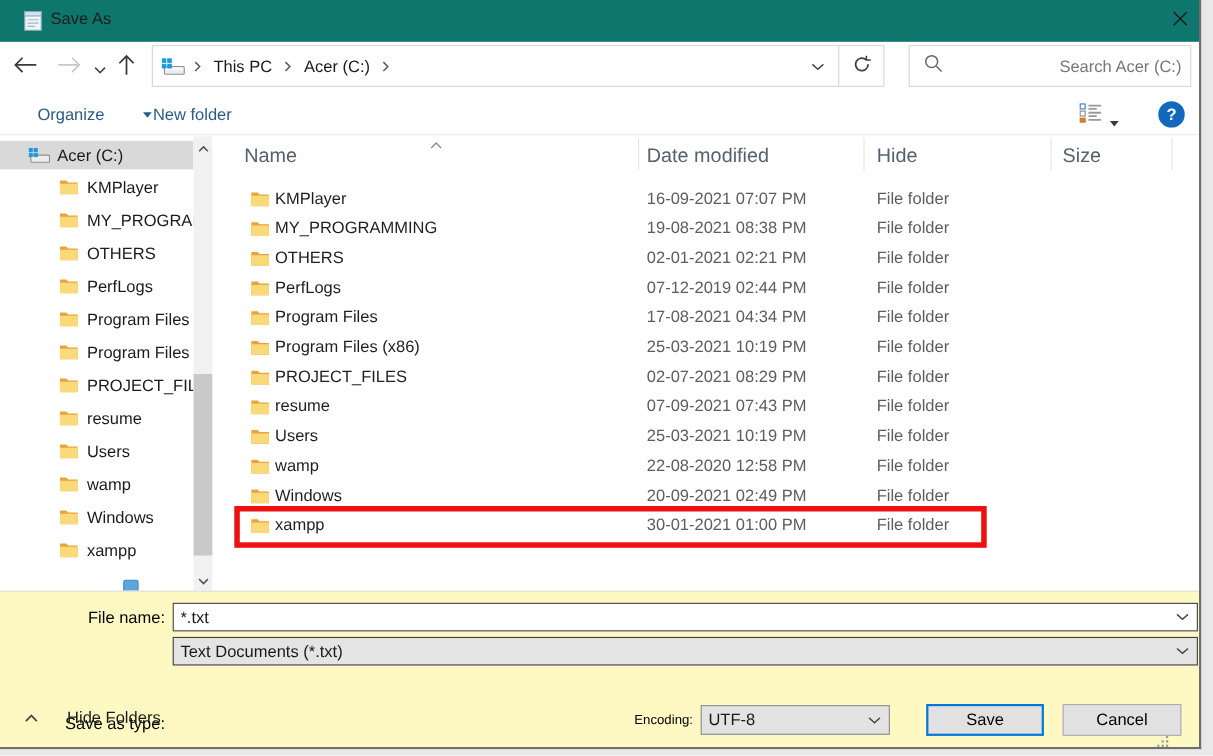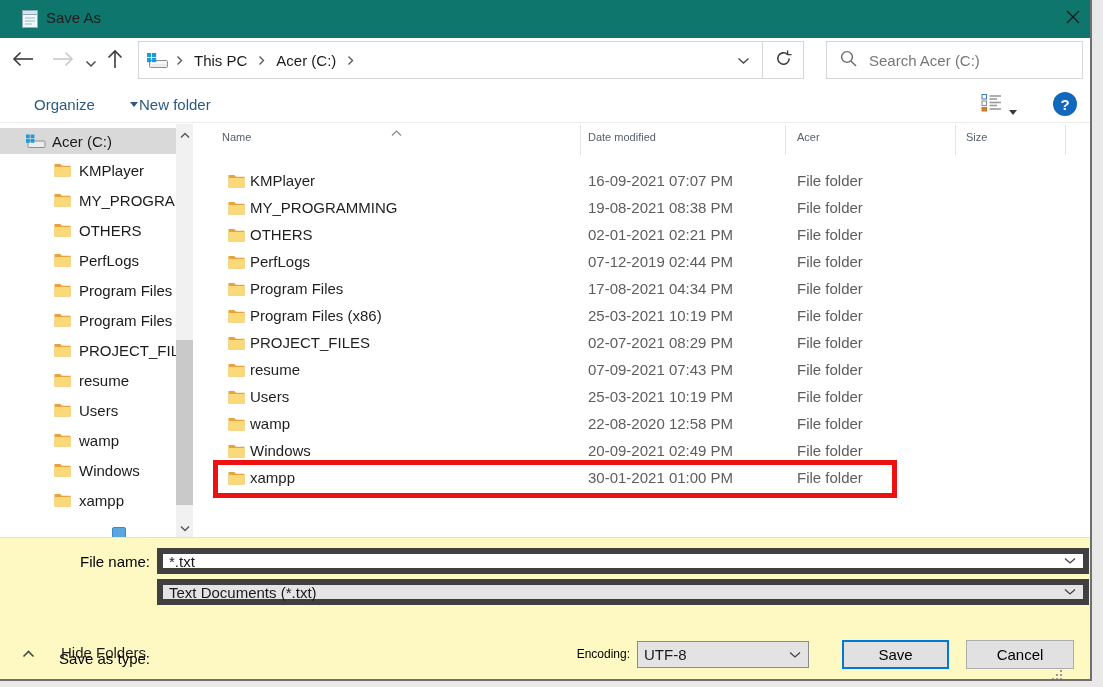--- a/index.html
+++ b/index.html
@@ -29,21 +29,21 @@
   .crumb{font-size:15px;color:#1b1b1b;padding:0 4px;cursor:pointer;white-space:nowrap;}
   .crumb-sep{display:flex;align-items:center;padding:0 7px;cursor:pointer;}
   .bc-spacer{flex:1;}
   .bc-dd{width:38px;height:100%;display:flex;align-items:center;justify-content:center;background:none;border:none;cursor:pointer;}
   .bc-div{width:1px;height:36px;background:#d6d6d6;}
   .bc-refresh{width:40px;height:100%;display:flex;align-items:center;justify-content:center;background:none;border:none;cursor:pointer;}
   .search-box{position:absolute;left:826px;top:41px;width:257px;height:38px;border:1px solid #d6d6d6;
               display:flex;align-items:center;background:#fff;}
   .search-box svg{margin-left:13px;flex:none;}
   .search-input{flex:1;border:none;outline:none;font-size:15px;margin-left:10px;margin-right:6px;
-                font-family:"Liberation Sans",sans-serif;color:#1a1a1a;background:transparent;}
+                font-family:"Liberation Sans",sans-serif;color:#1a1a1a;background:transparent;text-align:right;}
   .search-input::placeholder{color:#767676;}
 
   
   .toolbar{position:absolute;left:0;top:86px;width:100%;height:37px;border-bottom:1px solid #ececec;background:#fff;}
   .tb-item{position:absolute;top:0;height:36px;display:flex;align-items:center;gap:7px;background:none;border:none;
            font-size:15px;color:#2b5b84;cursor:pointer;font-family:"Liberation Sans",sans-serif;}
   .tb-organize{left:28px;gap:35px;}
   .tb-newfolder{left:133px;}
   .caret-down{width:0;height:0;border-left:4px solid transparent;border-right:4px solid transparent;border-top:5px solid #2b5b84;}
   .tb-view{left:975px;}
@@ -65,39 +65,39 @@
   .tree-item .tlbl{margin-left:8px;font-size:15px;color:#1b1b1b;white-space:nowrap;}
   .partial-item{position:absolute;left:112px;top:403px;width:14px;height:14px;border-radius:2px;
                 background:#5aa7e0;border:1px solid #3f87c2;}
   .vscroll{position:absolute;left:176px;top:124px;width:17px;height:413px;background:#f1f1f1;}
   .vs-btn{position:absolute;left:0;width:17px;height:16px;display:flex;align-items:center;justify-content:center;
           background:none;border:none;cursor:pointer;}
   .vs-up{top:2px;} .vs-down{bottom:2px;}
   .vs-thumb{position:absolute;left:0;top:216px;width:17px;height:165px;background:#c9c9c9;cursor:grab;}
 
   
-  .hdr-cell{position:absolute;top:131px;font-size:11px;color:#56616e;cursor:pointer;background:none;border:none;
+  .hdr-cell{position:absolute;top:131px;font-size:18px;color:#56616e;cursor:pointer;background:none;border:none;
             font-family:"Liberation Sans",sans-serif;padding:0;}
   .hc-name{left:222px;} .hc-date{left:588px;} .hc-type{left:797px;} .hc-size{left:966px;}
   .sort-ind{position:absolute;left:391px;top:123px;}
   .hdr-div{position:absolute;top:125px;width:1px;height:30px;background:#e4e4e4;cursor:col-resize;}
   .hd1{left:580px;} .hd2{left:785px;} .hd3{left:955px;} .hd4{left:1065px;}
   .rows{position:absolute;left:220px;top:167px;width:845px;}
   .file-row{height:27px;display:grid;grid-template-columns:30px 338px 209px 160px 1fr;align-items:center;cursor:pointer;}
   .file-row .fic{padding-left:8px;display:flex;align-items:center;}
   .file-row .c-name{font-size:15px;color:#1f1f1f;white-space:nowrap;overflow:hidden;}
   .file-row .c-date,.file-row .c-type,.file-row .c-size{font-size:15px;color:#5d5d5d;white-space:nowrap;}
   .anno-box{position:absolute;left:213px;top:460px;width:684px;height:38px;border:5px solid #ee1111;
             z-index:6;pointer-events:none;}
 
   
   .footer{position:absolute;left:0;top:537px;width:1092px;height:184px;background:#fef9c3;border-top:1px solid #dfdfdf;}
   .f-label{position:absolute;font-size:15px;color:#000;text-align:right;width:150px;left:0;}
   .lbl-fn{top:15px;} .lbl-st{top:64px;margin-top:48px;}
-  .combo{position:absolute;left:157px;width:932px;height:26px;border:6px solid #404040;display:flex;align-items:center;}
+  .combo{position:absolute;left:157px;width:932px;height:26px;border:1px solid #404040;display:flex;align-items:center;}
   .combo-fn{top:10px;background:#fff;}
   .combo-st{top:41px;background:#e4e4e4;cursor:pointer;}
   .combo-text{font-size:15px;padding-left:6px;flex:1;white-space:nowrap;overflow:hidden;}
   .combo-chev{position:absolute;right:7px;top:50%;transform:translateY(-50%);display:flex;}
   .fn-input{flex:1;border:none;outline:none;background:transparent;font-size:15px;padding-left:6px;
             font-family:"Liberation Sans",sans-serif;color:#1a1a1a;}
   .hide-folders{position:absolute;left:16px;top:105px;display:flex;align-items:center;gap:26px;background:none;
                 border:none;font-size:15px;color:#1b1b1b;cursor:pointer;font-family:"Liberation Sans",sans-serif;}
   .enc-label{position:absolute;left:520px;top:109px;width:110px;text-align:right;font-size:12px;color:#000;}
   .enc-combo{position:absolute;left:637px;top:103px;width:172px;height:27px;background:#e3e3e3;
@@ -385,21 +385,21 @@
               <path d="M1 1.5 L5 5.5 L9 1.5"></path>
             </svg></span>
     </button>
   </div>
 
   <span class="sort-ind"><svg width="11" height="7" viewBox="0 0 11 7" fill="none" stroke="#8a8a8a" stroke-width="1.2">
           <path d="M1 5.5 L5.5 1 L10 5.5"></path>
         </svg></span>
   <button class="hdr-cell hc-name">Name</button>
   <button class="hdr-cell hc-date">Date modified</button>
-  <button class="hdr-cell hc-type">Acer</button>
+  <button class="hdr-cell hc-type">Hide</button>
   <button class="hdr-cell hc-size">Size</button>
   <span class="hdr-div hd1"></span>
   <span class="hdr-div hd2"></span>
   <span class="hdr-div hd3"></span>
   <span class="hdr-div hd4"></span>
 
   <div class="rows">
         <div class="file-row">
           <span class="fic">
             <svg width="17" height="14" viewBox="0 0 17 14">

